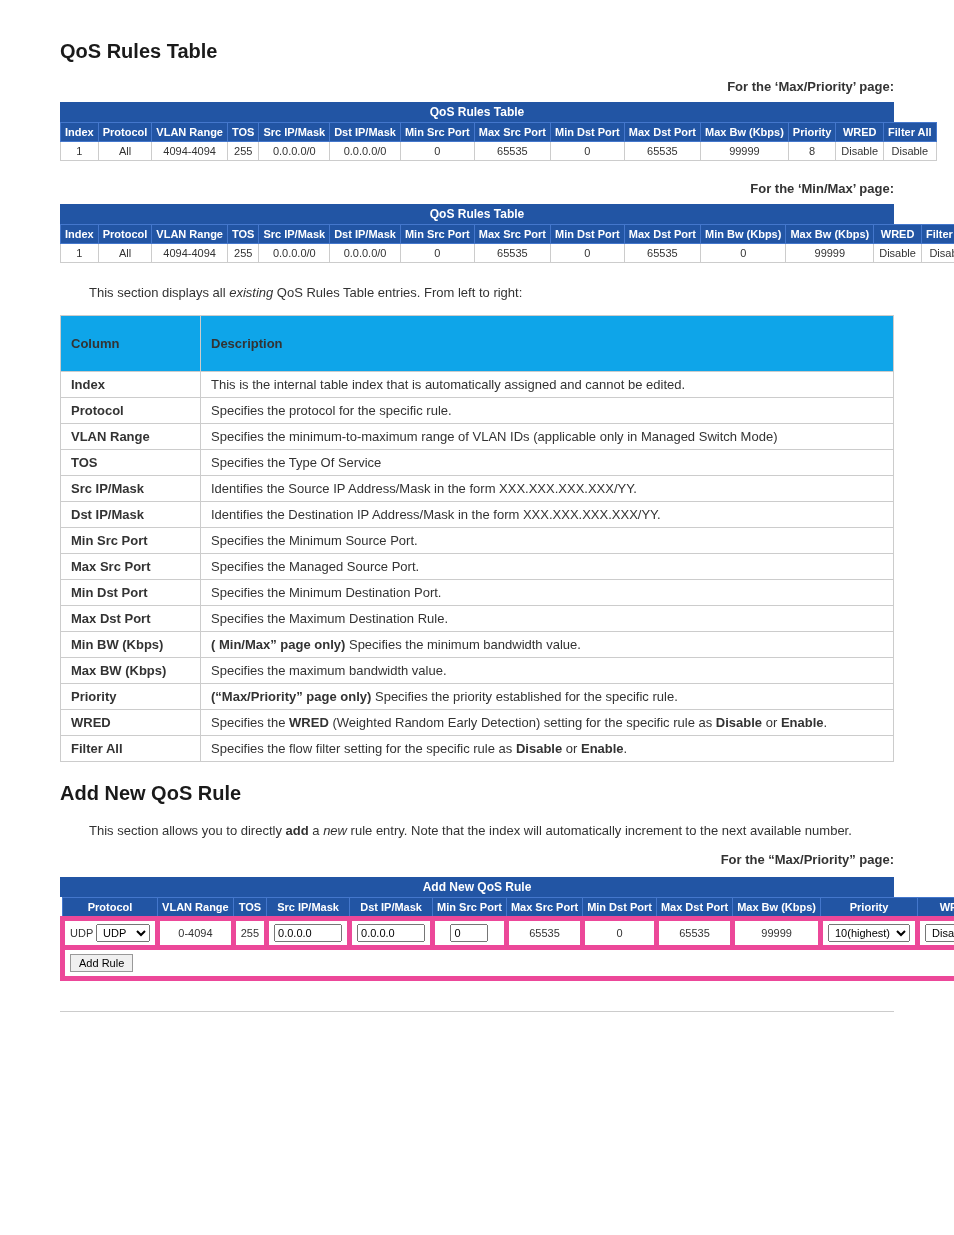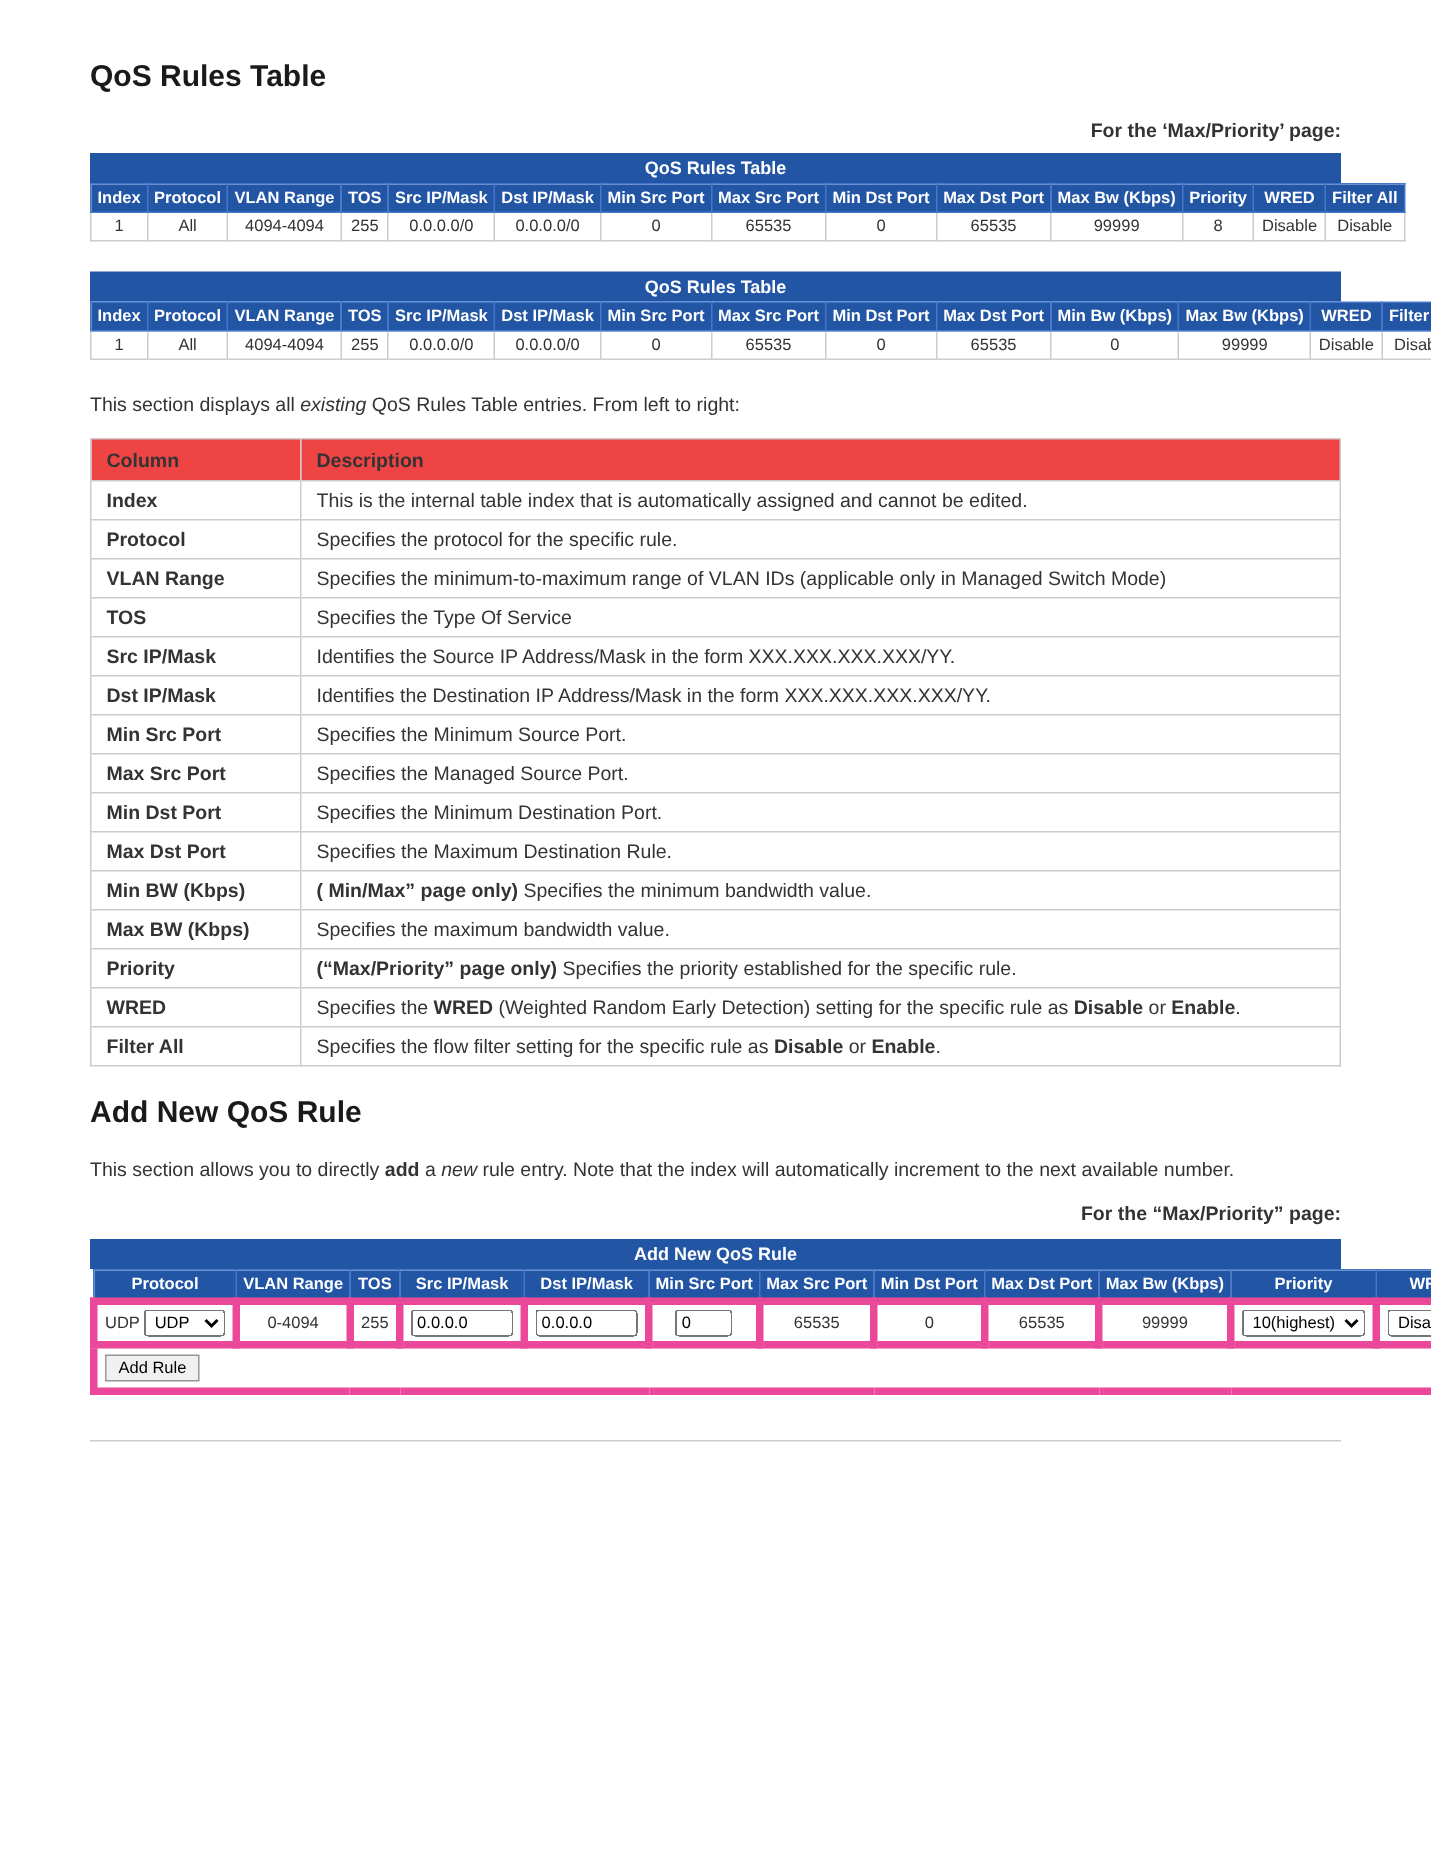--- a/index.html
+++ b/index.html
@@ -60,38 +60,38 @@
     table.qos tr:nth-child(even) td { background: #f5f5f5; }
 
     
     table.desc {
       border-collapse: collapse;
       width: 100%;
       font-size: 13px;
       margin-bottom: 20px;
     }
     table.desc th {
-      background: #ef4444;
+      background: #0ea5e9;
       border: 1px solid #ccc;
-      padding: 6px 10px;
+      padding: 20px 10px;
       text-align: left;
       font-weight: bold;
     }
     table.desc td {
       border: 1px solid #ccc;
       padding: 5px 10px;
       vertical-align: top;
     }
     table.desc td:first-child {
       font-weight: bold;
       white-space: nowrap;
       width: 140px;
     }
 
-    p.intro { margin-bottom: 12px; font-size: 13px; line-height: 1.5; }
+    p.intro { margin-bottom: 12px; font-size: 13px; line-height: 1.5; margin-left: 29px; }
 
     .add-rule-wrapper { margin-top: 10px; }
     .add-rule-title {
       background: #2255a4;
       color: #fff;
       text-align: center;
       font-weight: bold;
       font-size: 12px;
       padding: 3px 6px;
     }
@@ -178,20 +178,21 @@
             <td>8</td>
             <td>Disable</td>
             <td>Disable</td>
           </tr>
         </tbody>
     </table>
   </div>
 </div>
 
 <div class="section">
+  <h3>For the ‘Min/Max’ page:</h3>
   <div class="qos-table-wrapper">
     <div class="qos-table-title">QoS Rules Table</div>
     <table class="qos">
       <thead>
         <tr>
           <th>Index</th>
           <th>Protocol</th>
           <th>VLAN Range</th>
           <th>TOS</th>
           <th>Src IP/Mask</th>

